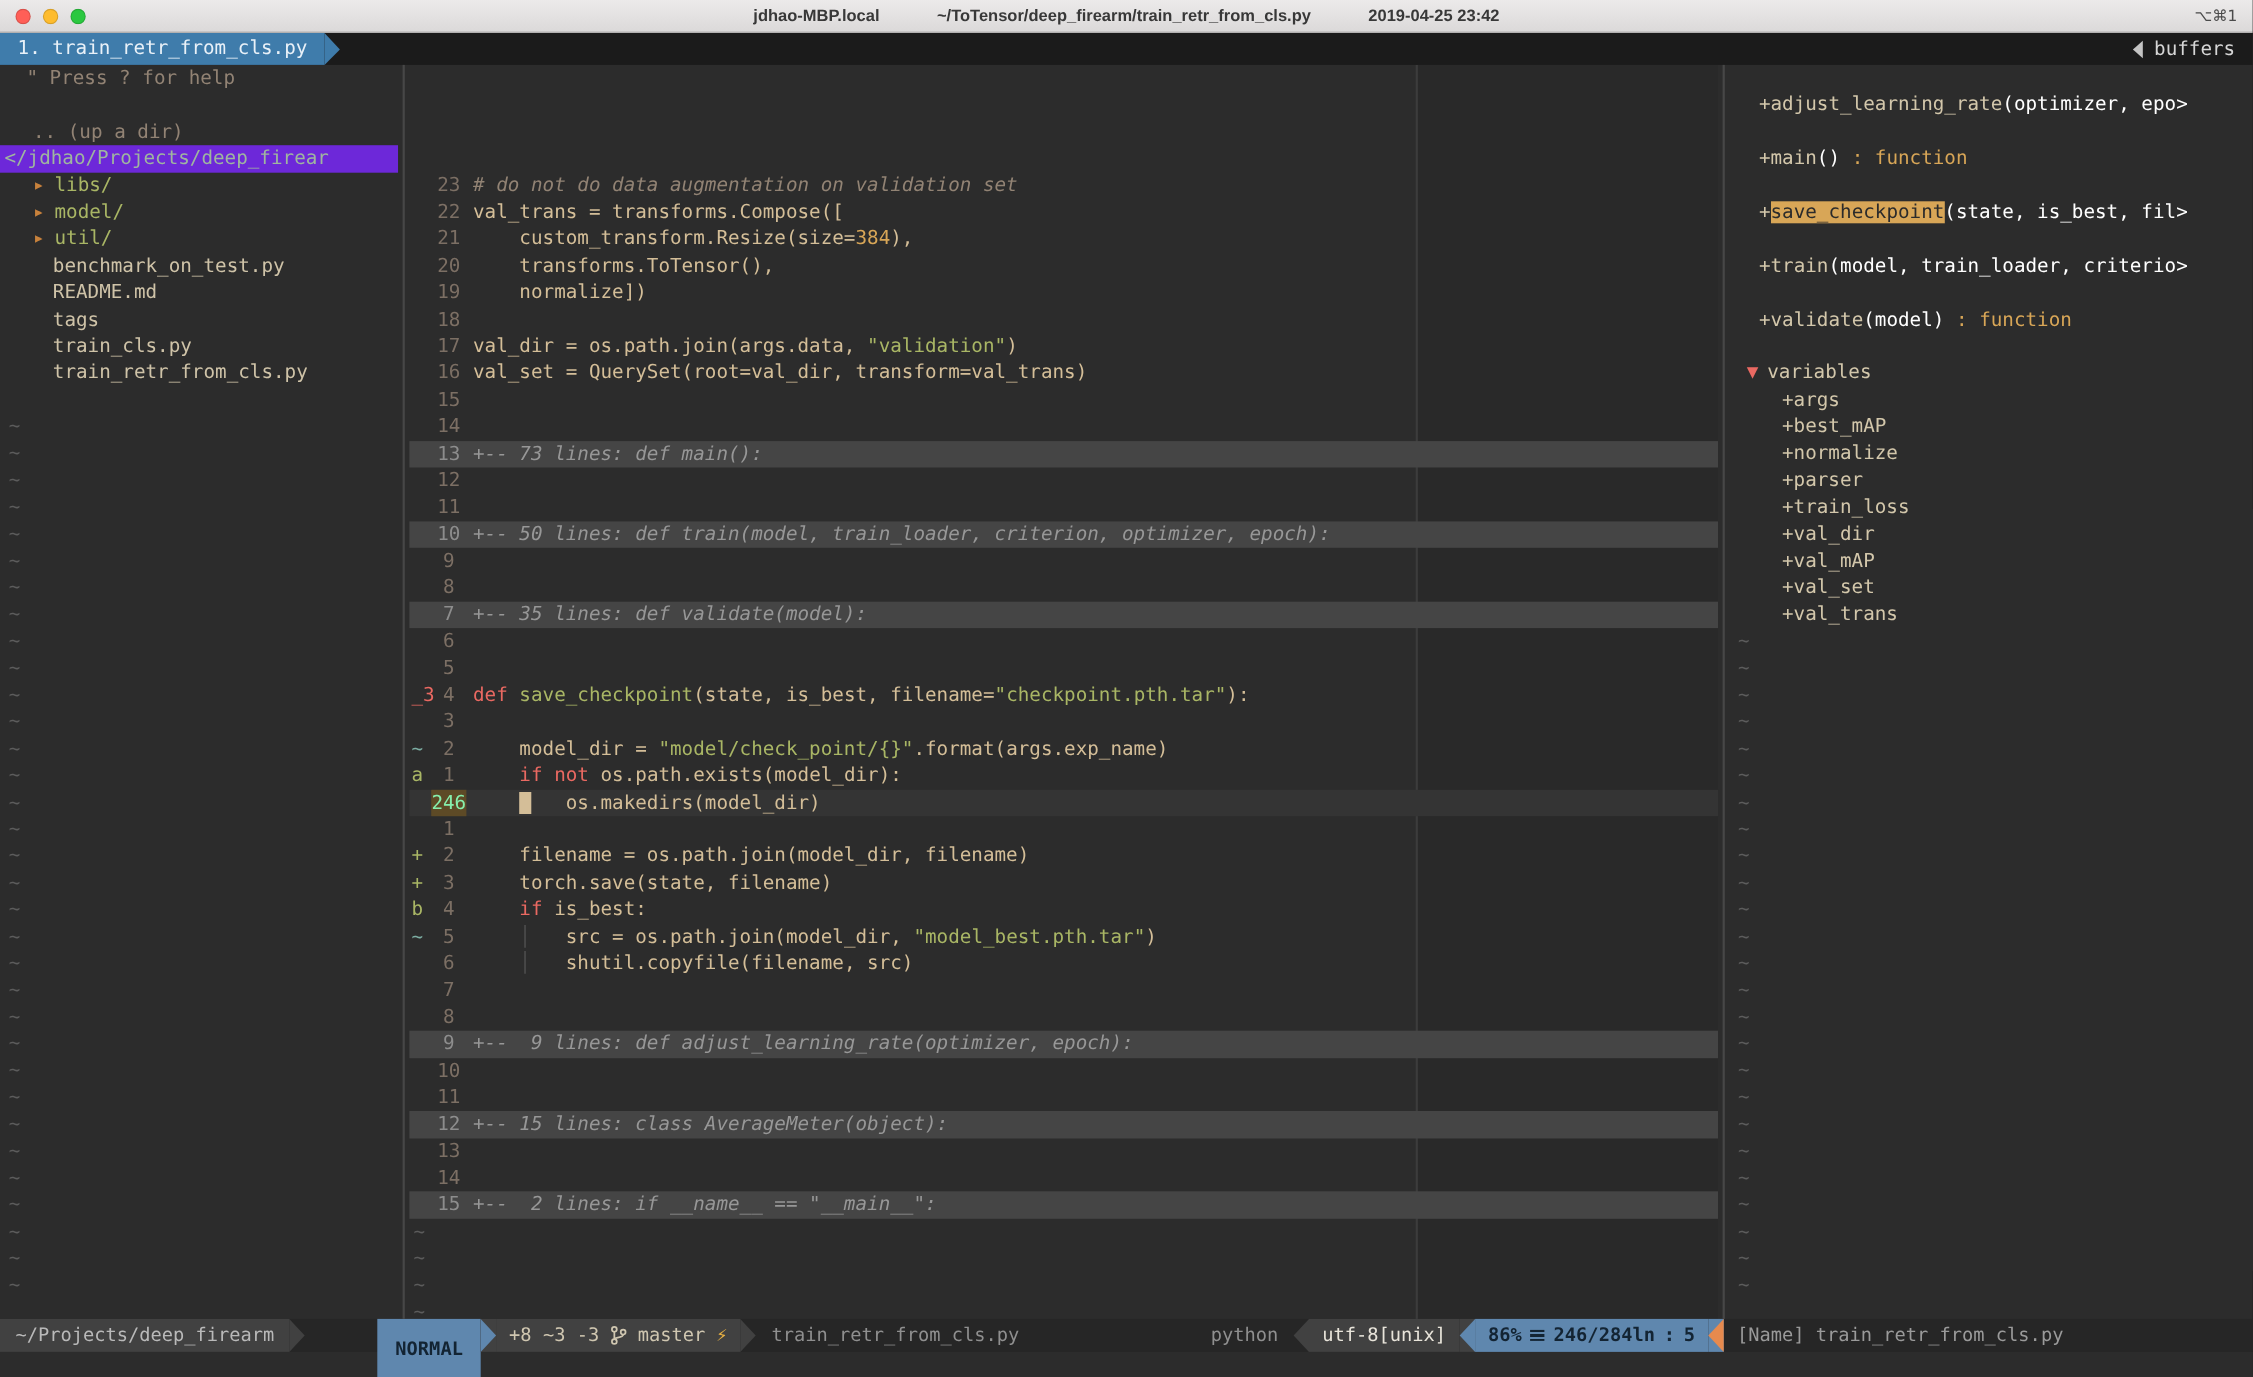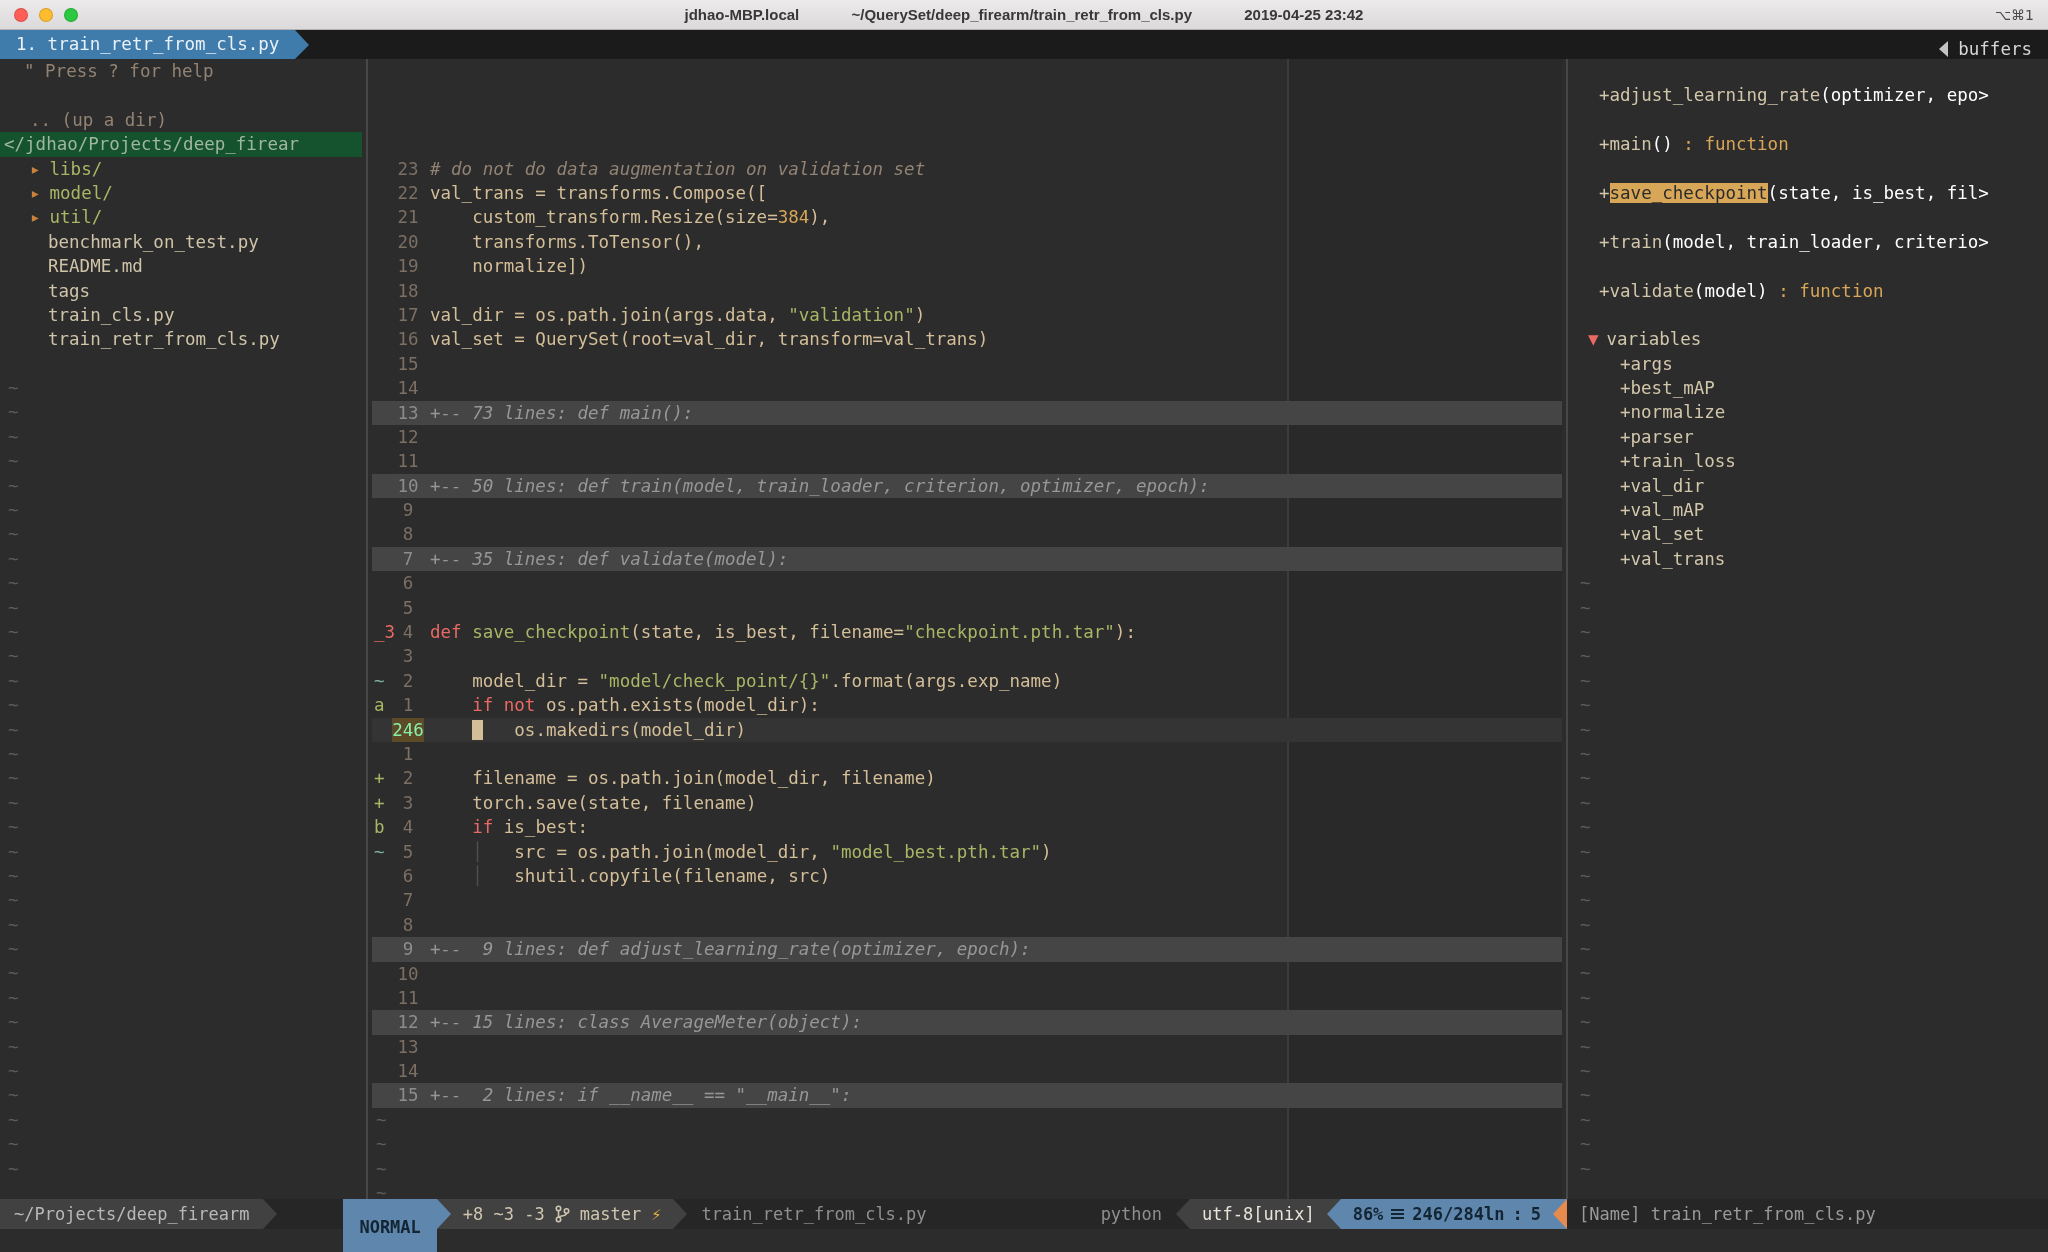--- a/index.html
+++ b/index.html
@@ -9,41 +9,41 @@
   
   .menubar{height:30px;background:linear-gradient(#eceaea,#dbd9d9);border-bottom:1px solid #b3b1b1;display:flex;align-items:center;position:relative}
   .lights{display:flex;gap:11px;padding-left:14px;z-index:2}
   .light{width:14px;height:14px;border-radius:50%;border:1px solid rgba(0,0,0,.15)}
   .light.red{background:#ff5f57}.light.yellow{background:#febc2e}.light.green{background:#2bc840}
   .mb-title{position:absolute;left:0;right:0;text-align:center;font-family:"Liberation Sans",sans-serif;font-size:15px;font-weight:bold;color:#383838}
   .mb-title span{margin:0 24px}
   .mb-shortcut{position:absolute;right:14px;font-family:"DejaVu Sans",sans-serif;font-size:14px;color:#4a4a4a}
 
   
-  .tabline{height:29px;background:#1b1b1b;display:flex;align-items:flex-end;font-size:17.5px}
+  .tabline{height:29px;background:#1b1b1b;display:flex;align-items:center;font-size:17.5px}
   .tab{background:var(--tab-blue,#3f7cab);color:#e9f1f8;padding:0 16px;line-height:29px}
   .plr,.pll{width:0;height:0;flex:none}
   .plr{border-top:15px solid transparent;border-bottom:14px solid transparent;border-left:14px solid transparent}
   .pll{border-top:15px solid transparent;border-bottom:15px solid transparent;border-right:14px solid transparent}
   .tab-arrow{border-left-color:var(--tab-blue,#3f7cab)}
   .tabline-right{margin-left:auto;display:flex;align-items:center;gap:10px;padding-right:16px;color:#d6d6d6}
   .buf-arrow{width:0;height:0;border-top:8px solid transparent;border-bottom:8px solid transparent;border-right:9px solid #c4c4c4}
 
   
   .main{display:flex;height:1140px;font-size:17.5px;line-height:24.4px;white-space:pre}
   .vsep{width:10px;position:relative;flex:none}
   .vsep::before{content:"";position:absolute;left:4px;top:0;bottom:0;width:2px;background:#474747}
   .row{height:24.4px;white-space:pre;position:relative;z-index:1}
 
   
   .nerdtree{width:362px;flex:none;overflow:hidden}
   .nt-help,.nt-updir{color:var(--comment,#928374)}
   .nt-help{padding-left:24px}
   .nt-updir{padding-left:30px}
-  .nt-root{background:#14532d;color:#9fb69f;padding-left:4px}
+  .nt-root{background:#6d28d9;color:#9fb69f;padding-left:4px}
   .nt-dir{padding-left:30px}
   .nt-arrow{color:#c8823c;margin-right:9px}
   .nt-name{color:var(--string,#a9b665)}
   .nt-file{color:#cfc3a8;padding-left:48px}
   .nt-tilde{color:#5c5c5c;padding-left:8px}
 
   
   .editor{width:1190px;flex:none;position:relative;overflow:hidden}
   .ccol{position:absolute;left:915px;top:0;bottom:0;width:2px;background:#3c3c3c;z-index:0}
   .cshade{position:absolute;left:917px;right:0;top:0;bottom:0;background:rgba(0,0,0,.05);z-index:0}
@@ -106,21 +106,21 @@
 <div class="screen">
 
   <div class="menubar">
     <div class="lights">
       <span class="light red"></span>
       <span class="light yellow"></span>
       <span class="light green"></span>
     </div>
     <div class="mb-title">
       <span>jdhao-MBP.local</span>
-      <span>~/QuerySet/deep_firearm/train_retr_from_cls.py</span>
+      <span>~/ToTensor/deep_firearm/train_retr_from_cls.py</span>
       <span>2019-04-25 23:42</span>
     </div>
     <div class="mb-shortcut">⌥⌘1</div>
   </div>
 
   <div class="tabline">
     <div class="tab">1. train_retr_from_cls.py</div>
     <span class="plr tab-arrow"></span>
     <div class="tabline-right">
       <span class="buf-arrow"></span>

